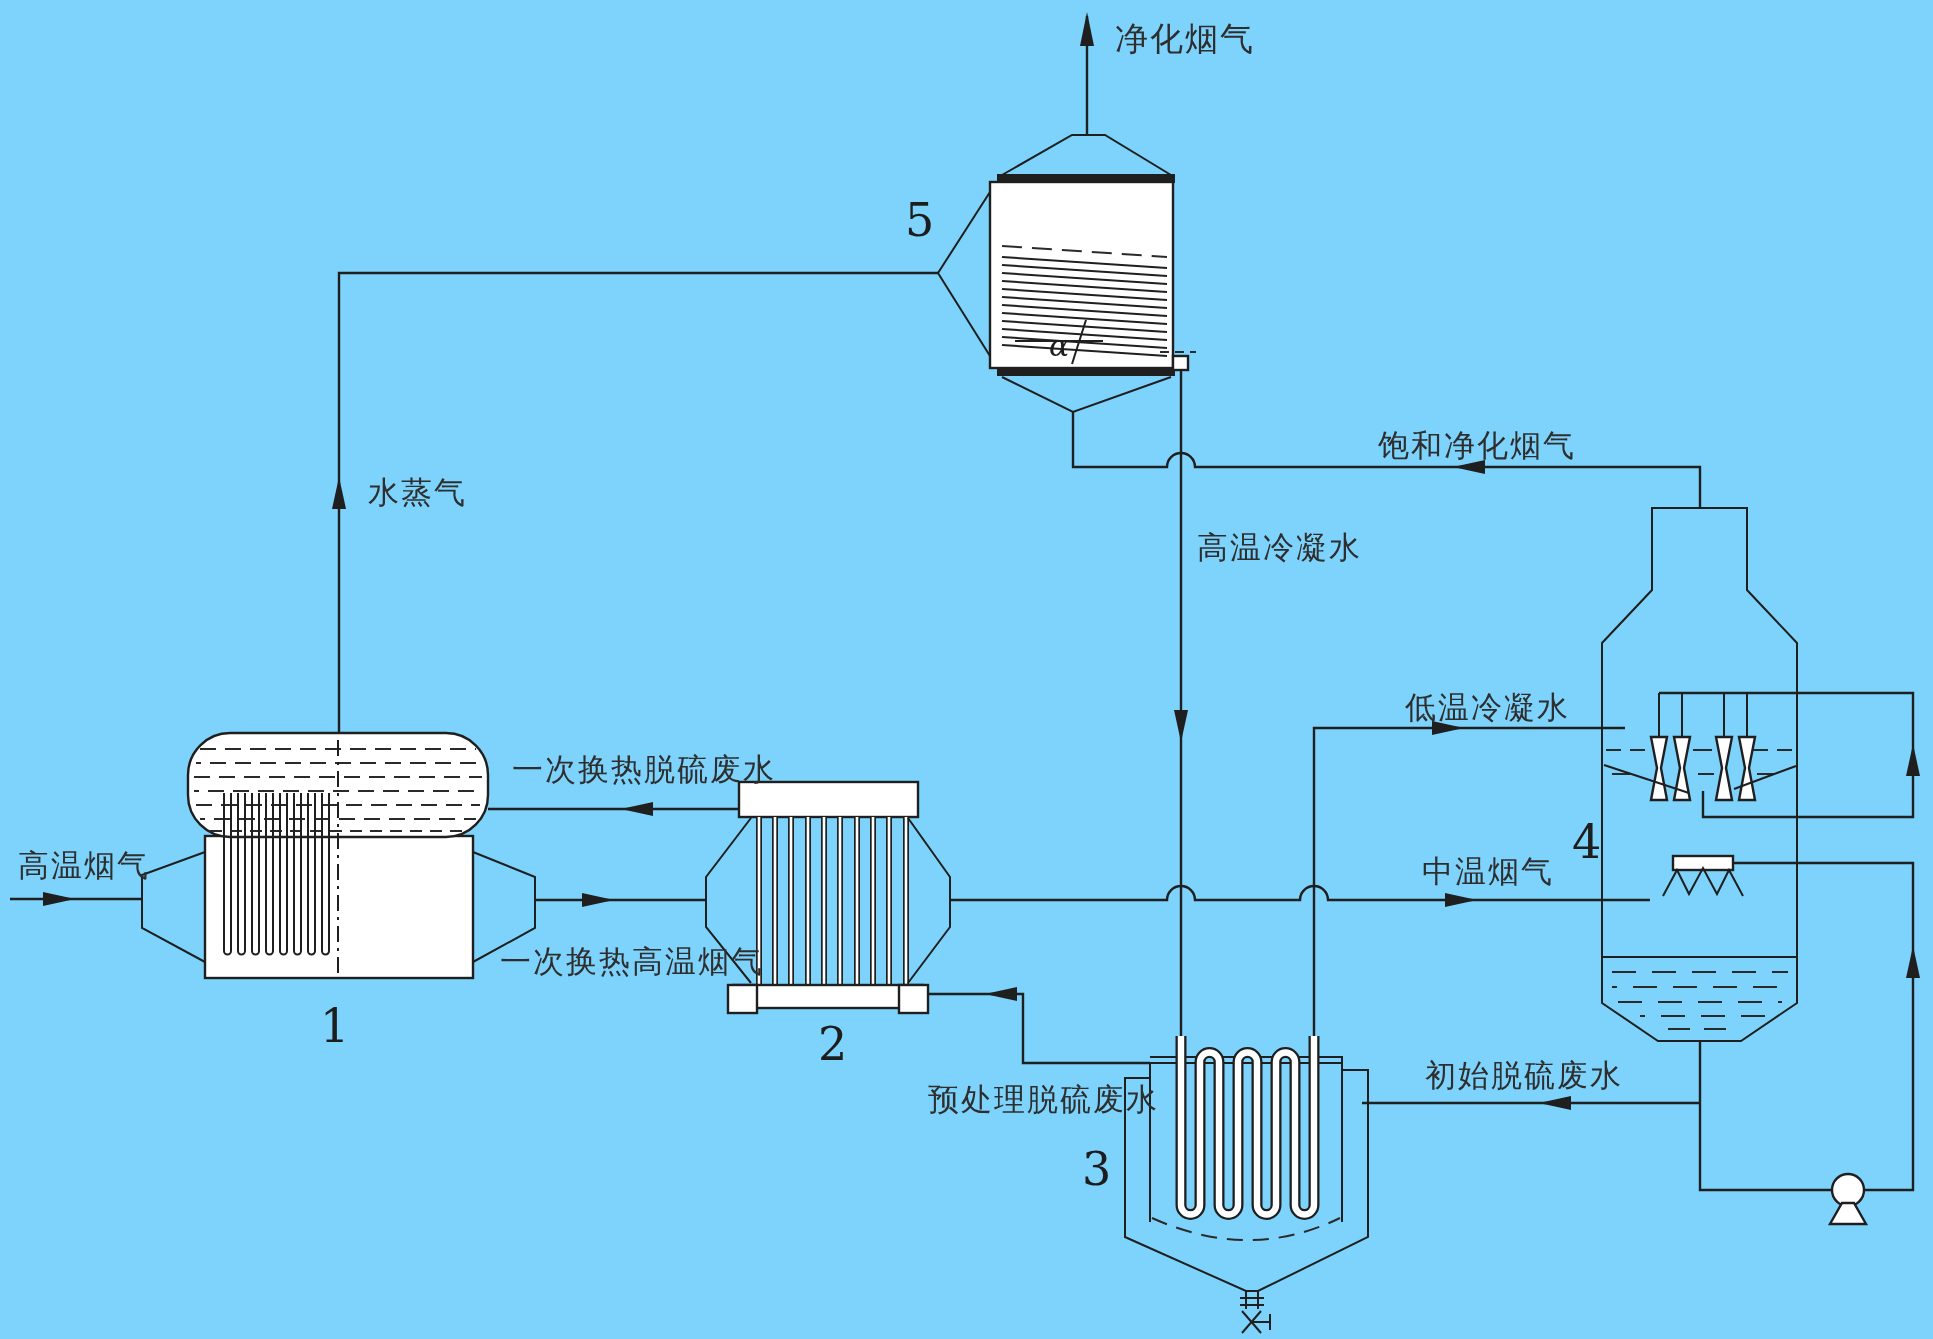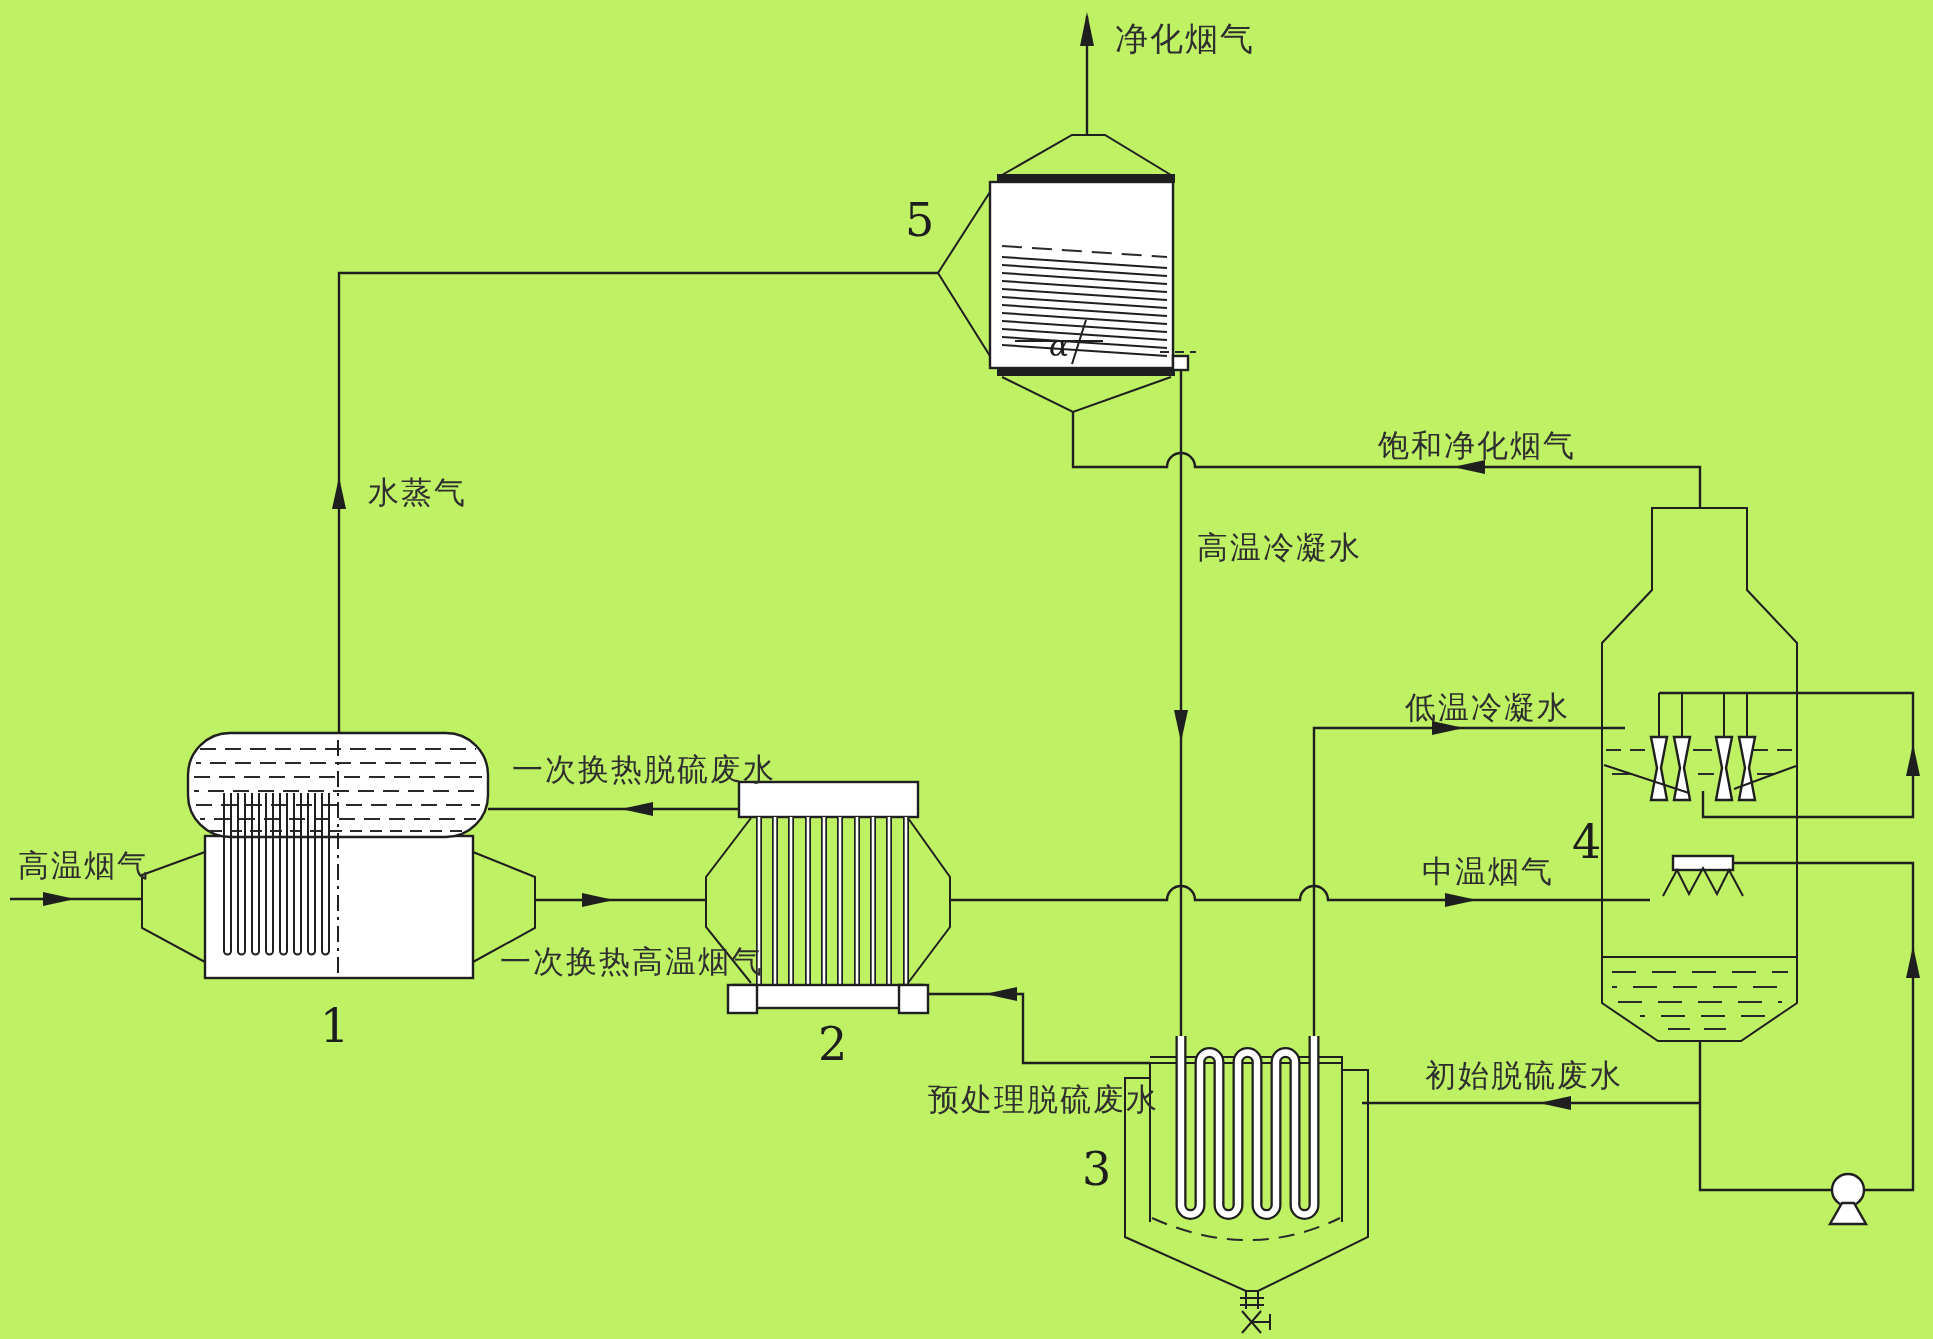--- a/index.html
+++ b/index.html
@@ -1,16 +1,16 @@
 <!DOCTYPE html>
 <html><head>
 <meta charset="utf-8">
 <style>
   html,body{margin:0;padding:0;background:#ffffff;}
-  .stage{position:relative;width:1933px;height:1339px;background:#bef264;overflow:hidden;}
+  .stage{position:relative;width:1933px;height:1339px;background:#7dd3fc;overflow:hidden;}
   svg{display:block;}
   .lbl{font-family:"Liberation Sans",sans-serif;font-size:31px;fill:#2e2e2e;letter-spacing:2px;}
   .lbl-big{font-size:33px;}
   .num{font-family:"DejaVu Serif","Liberation Serif",serif;font-size:46px;fill:#1d1d1d;}
   .alpha{font-family:"DejaVu Serif",serif;font-style:italic;font-size:30px;fill:#1d1d1d;}
   .pipe{stroke:#1f1f1f;stroke-width:2.4;fill:none;}
   .thin{stroke:#1f1f1f;stroke-width:2;fill:none;}
   .dash{stroke:#2a2a2a;stroke-width:2;fill:none;}
   .arrow{fill:#1f1f1f;stroke:none;}
   .tube-out{stroke:#1f1f1f;fill:none;}

